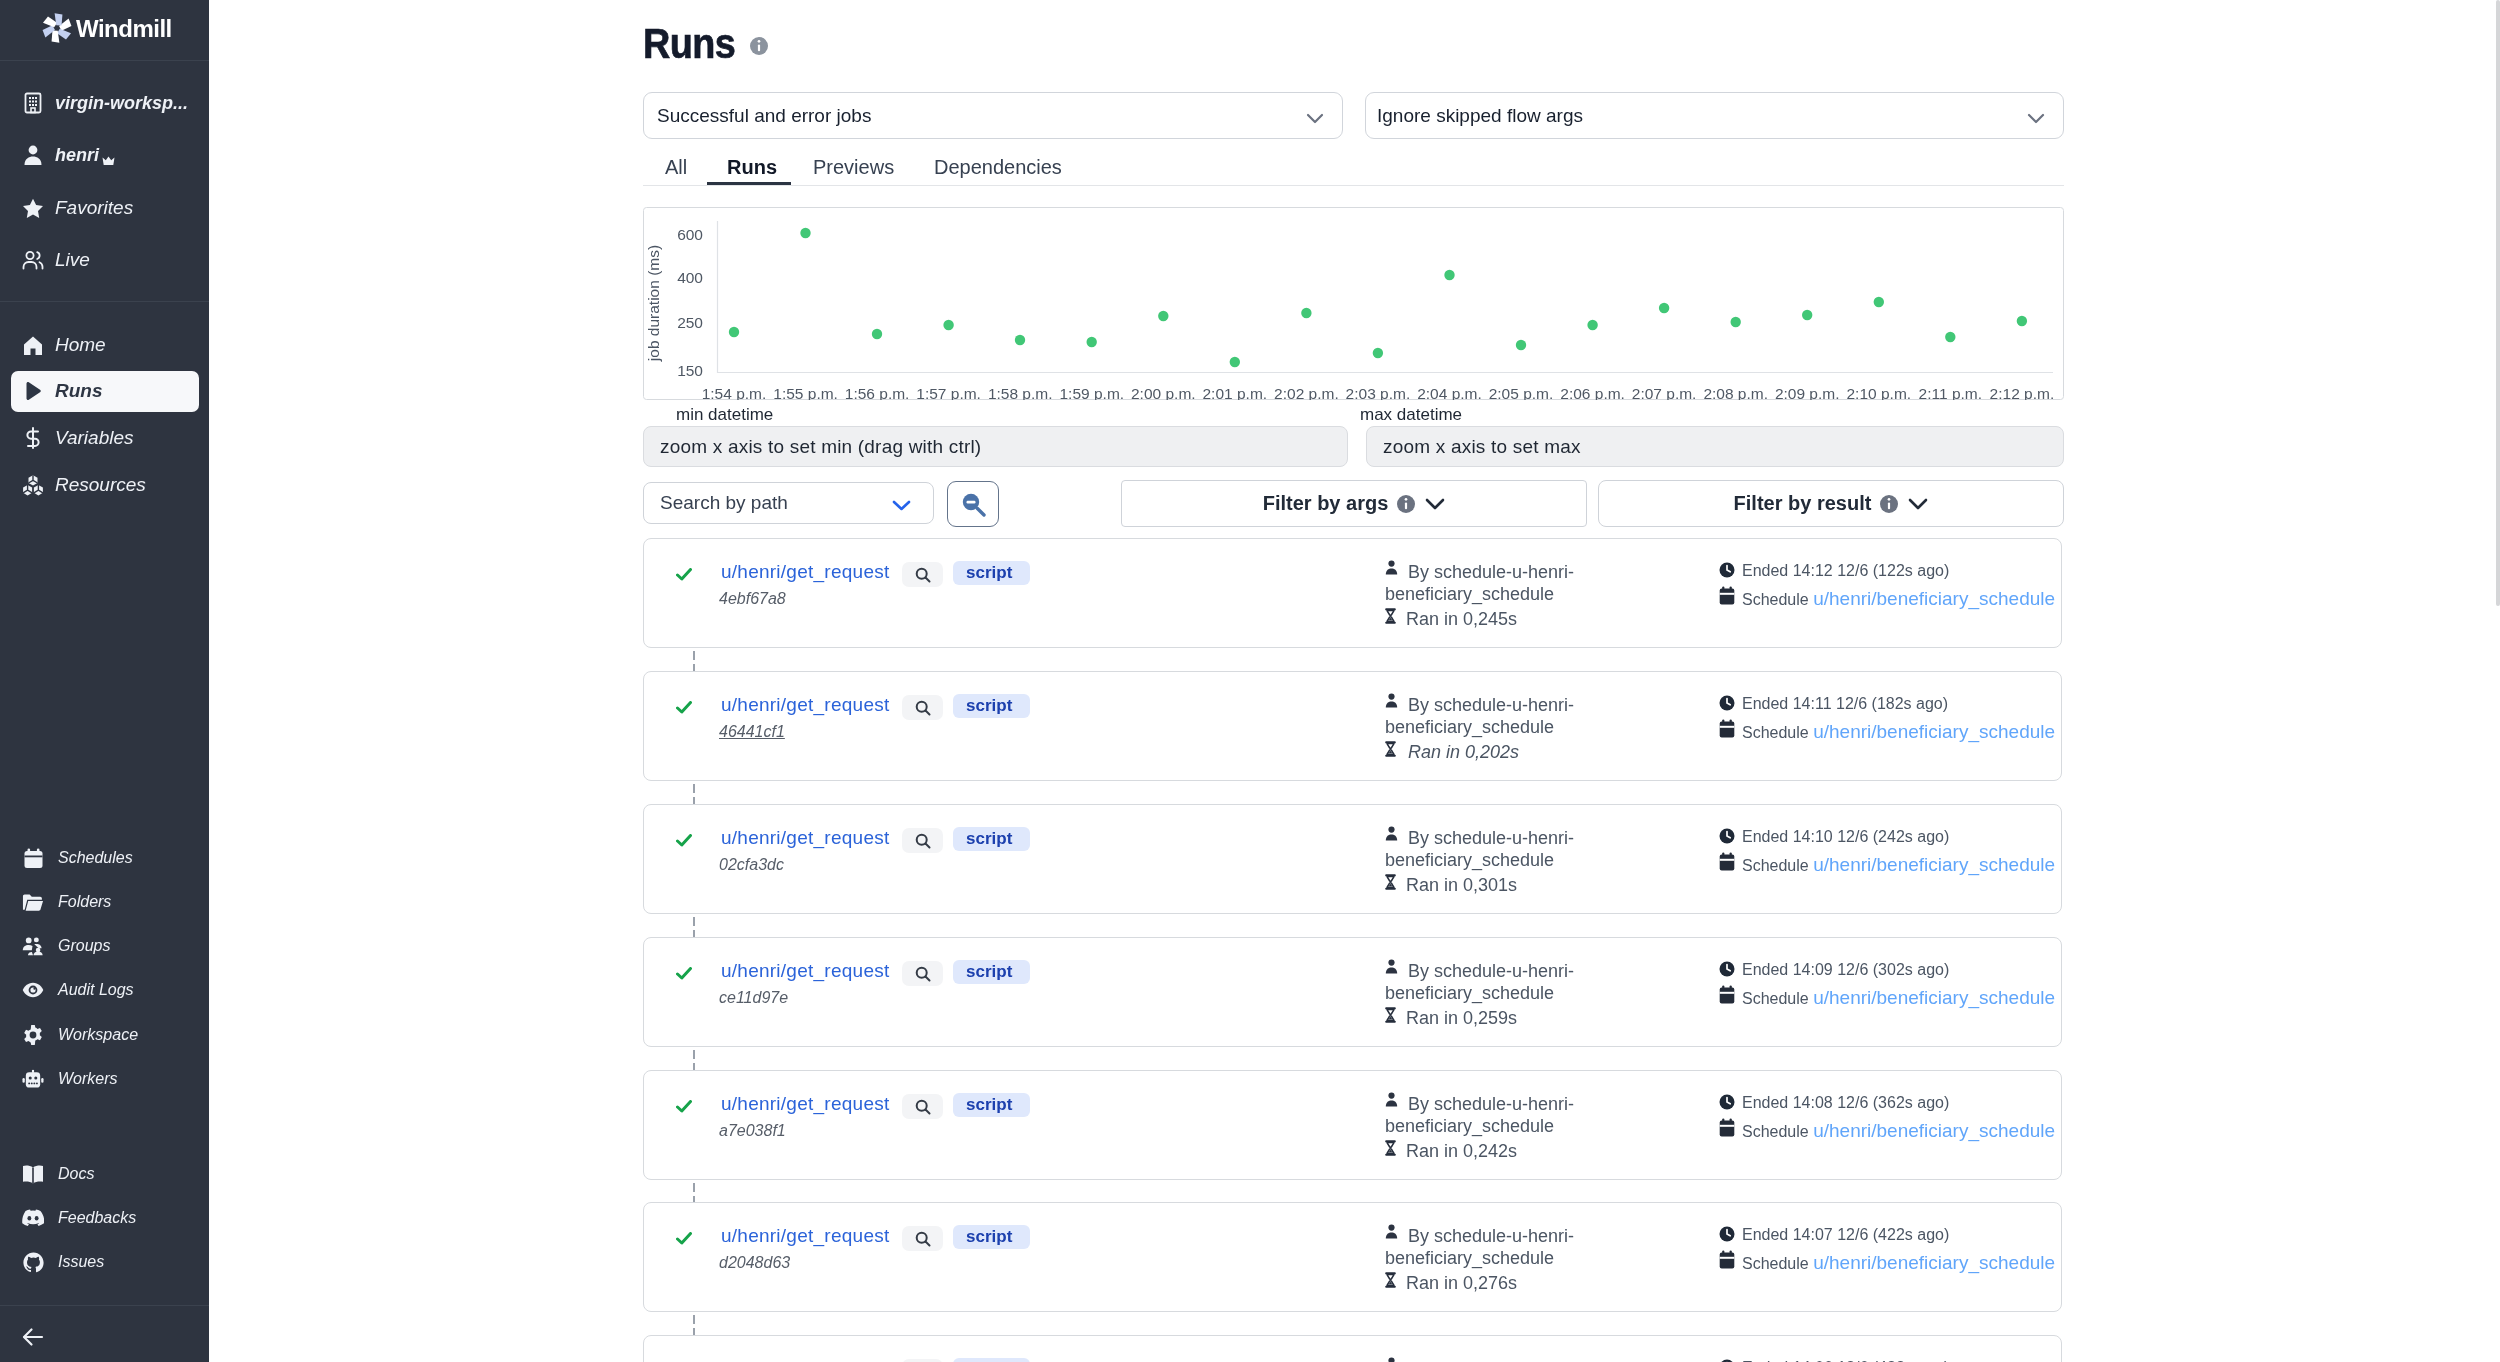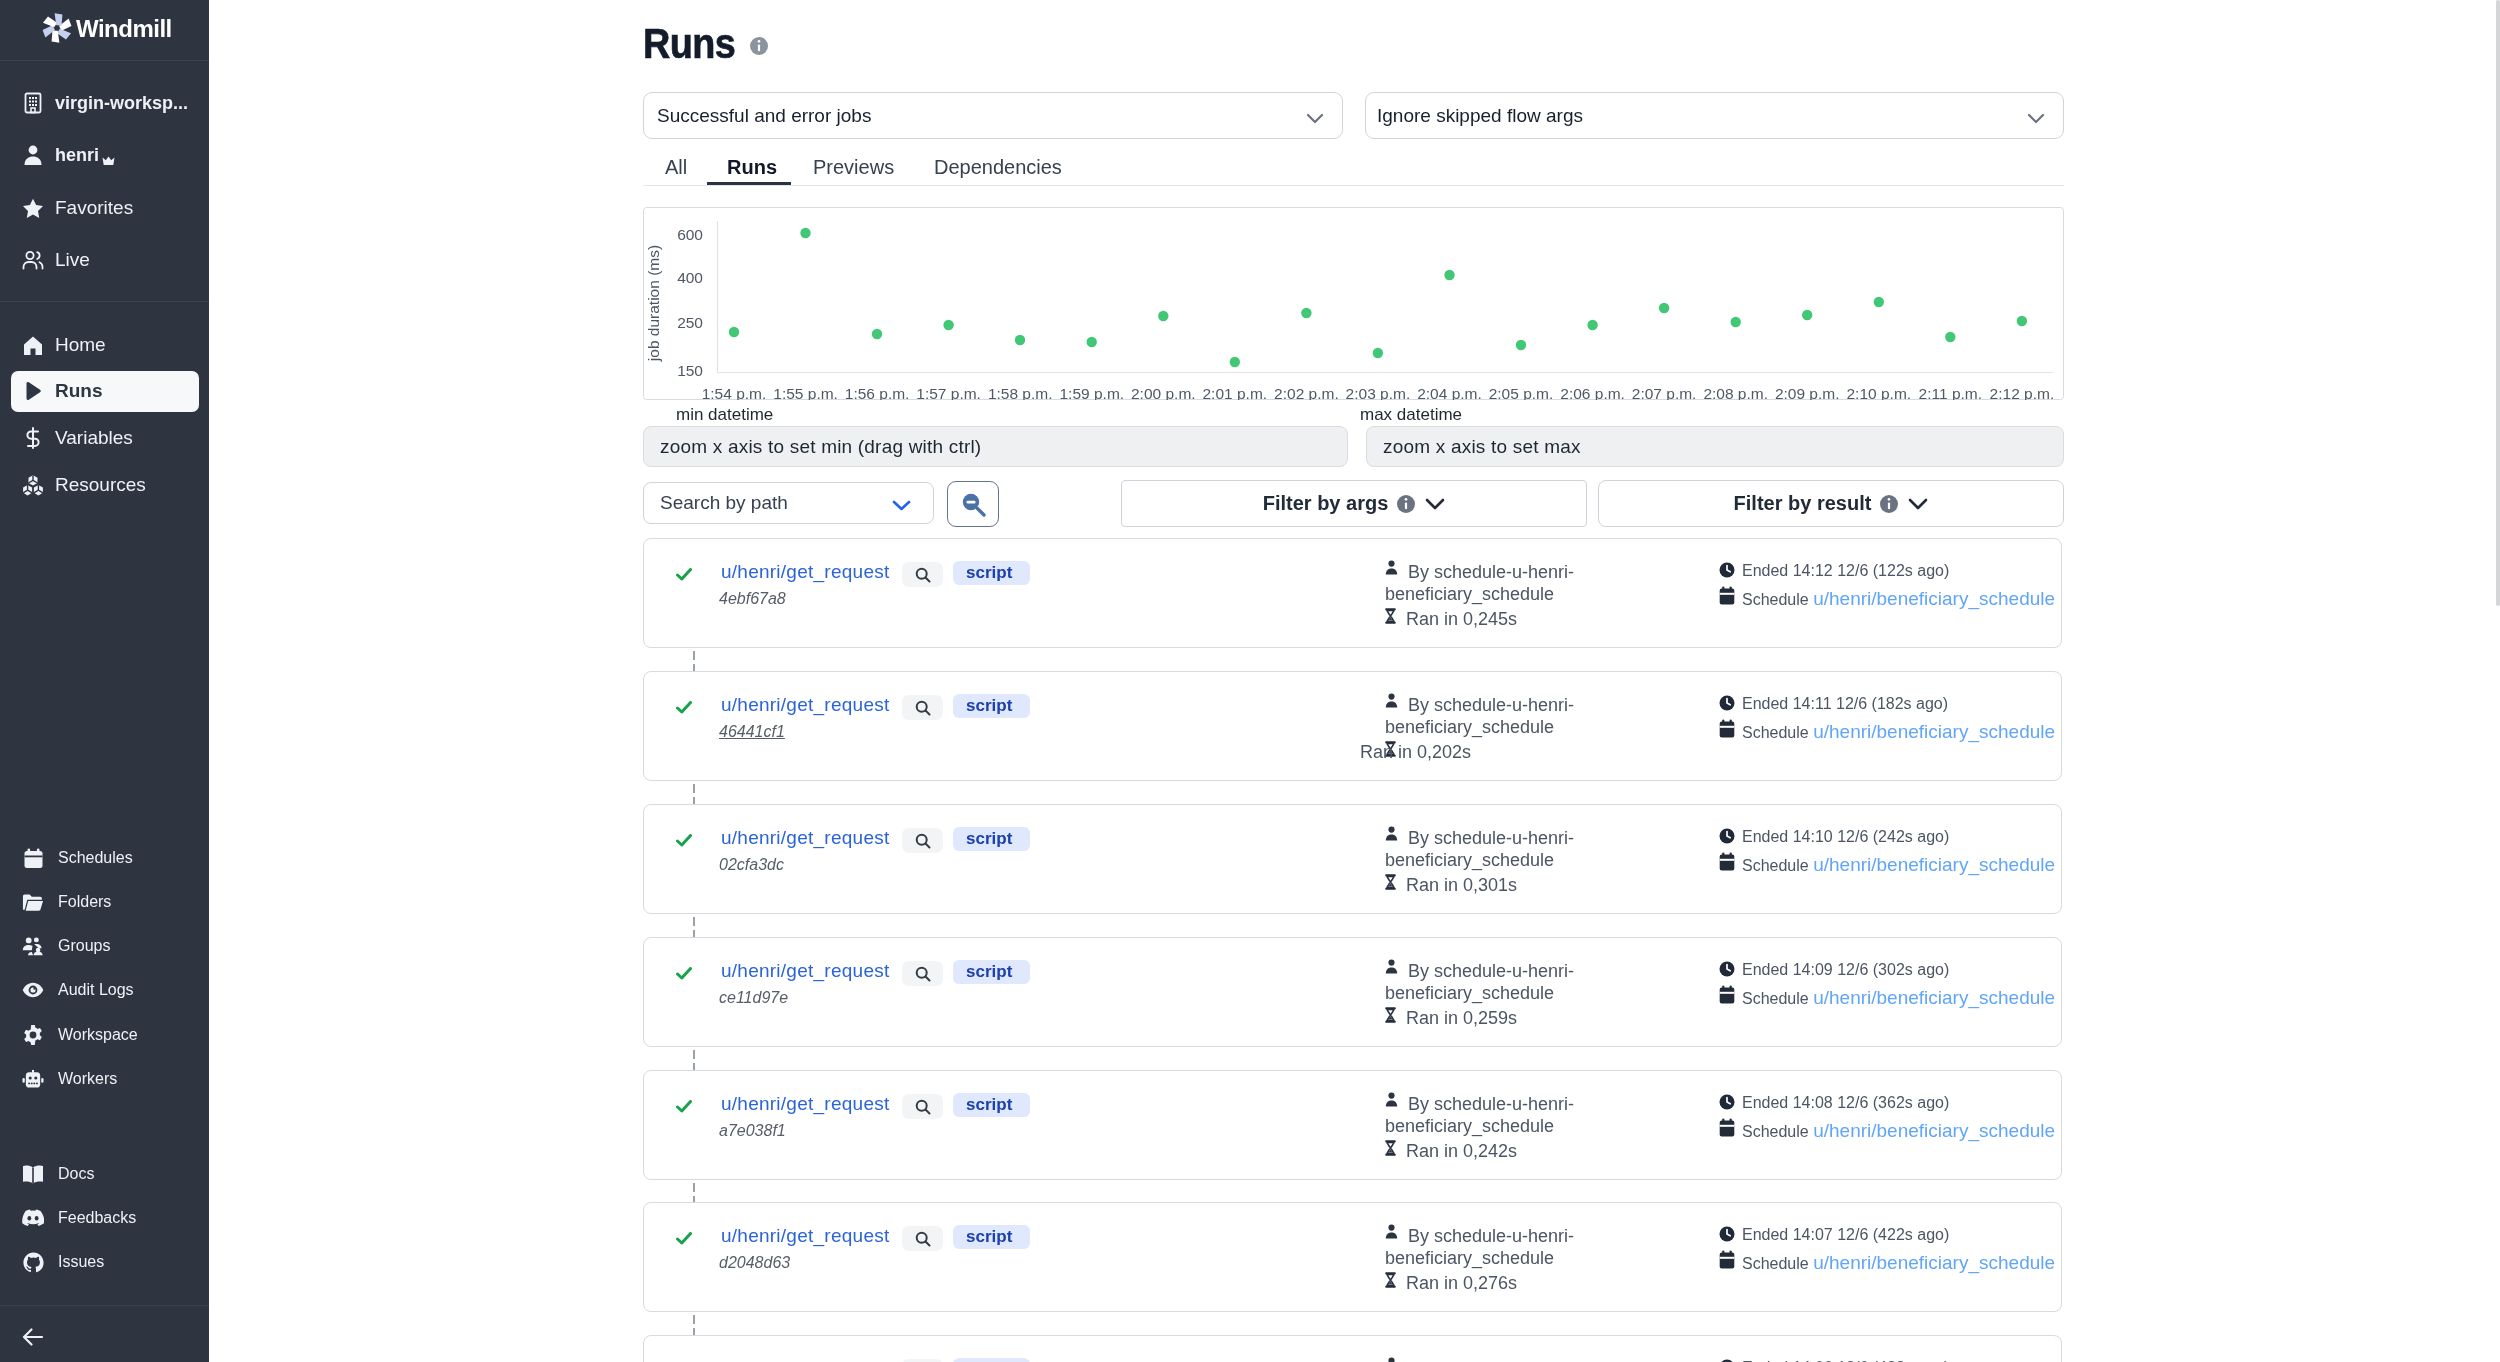--- a/index.html
+++ b/index.html
@@ -1,18 +1,18 @@
 <!DOCTYPE html>
 <html><head><meta charset="utf-8"><style>
 *{margin:0;padding:0;box-sizing:border-box;}
 html,body{width:2500px;height:1362px;font-family:"Liberation Sans",sans-serif;background:#fff;overflow:hidden;}
 .abs{position:absolute;}
 #sidebar{position:absolute;left:0;top:0;width:209px;height:1362px;background:#2e3440;}
 .sline{position:absolute;left:0;width:209px;height:1px;background:#3b424e;}
-.sitem{position:absolute;left:0;width:247px;height:24px;color:#eef1f6;font-size:17px;display:flex;align-items:center;}
+.sitem{position:absolute;left:0;width:247px;height:24px;color:#eef1f6;font-size:17px;display:flex;align-items:center;font-style:italic;}
 .sitem .ic{position:absolute;left:22px;width:22px;display:flex;justify-content:center;}
 .sitem .tx{position:absolute;left:55px;white-space:nowrap;}
 .pill{position:absolute;left:11px;width:188px;height:41px;background:#f7f8fa;border-radius:7px;}
 .card{position:absolute;left:643px;width:1419px;height:110px;background:#fff;border:1px solid #d7dade;border-radius:8px;}
 .lnk{color:#2b63d9;}
 .badge{position:absolute;background:#dfe8fc;color:#1c40ae;font-weight:bold;font-size:17px;border-radius:6px;display:flex;align-items:center;}
 .gtx{color:#4b5563;font-size:18px;}
 .rtx{color:#4b5563;font-size:16px;}
 .dash{position:absolute;width:2px;background:#9aa1ab;}
 </style></head><body>
@@ -414,21 +414,21 @@
       <path d="M0.8 14.5 C0.8 10.2 3.7 8.6 6.5 8.6 C9.3 8.6 12.2 10.2 12.2 14.5 Z" fill="#2c3341"></path>
     </svg></div>
 <div class="abs gtx" style="left:1408px;top:695px;">By schedule-u-henri-</div>
 <div class="abs gtx" style="left:1385px;top:717px;">beneficiary_schedule</div>
 <div class="abs" style="left:1385px;top:741px;"><svg width="11" height="16" viewBox="0 0 11 16" style="">
       <rect x="0.2" y="0.3" width="10.6" height="2" rx="0.9" fill="#262e3c"></rect>
       <rect x="0.2" y="13.7" width="10.6" height="2" rx="0.9" fill="#262e3c"></rect>
       <path d="M2 2.6 H9 L6.3 7 a1.1 1.1 0 0 1 -1.6 0 Z M2 13.4 H9 L6.3 9 a1.1 1.1 0 0 0 -1.6 0 Z" fill="none" stroke="#262e3c" stroke-width="1.5" stroke-linejoin="round"></path>
       <path d="M3.4 12.6 H7.6 L5.5 9.8 Z" fill="#262e3c"></path>
     </svg></div>
-<div class="abs gtx" style="left:1360px;top:742px;">Ran in 0,202s</div>
+<div class="abs gtx" style="left:1408px;top:742px;font-style:italic;">Ran in 0,202s</div>
 <div class="abs" style="left:1719px;top:695px;"><svg width="16" height="16" viewBox="0 0 16 16" style="">
       <circle cx="8" cy="8" r="7.5" fill="#1f2937"></circle>
       <path d="M8 3.5 V8 L11.2 9.8" fill="none" stroke="#fff" stroke-width="1.7" stroke-linecap="round"></path>
     </svg></div>
 <div class="abs rtx" style="left:1742px;top:695px;">Ended 14:11 12/6 (182s ago)</div>
 <div class="abs" style="left:1719px;top:719px;"><svg width="16" height="19" viewBox="0 0 16 19" style="">
       <rect x="0.7" y="2.4" width="14.6" height="16" rx="2" fill="#242b38"></rect>
       <rect x="3.2" y="0.4" width="2.2" height="4" rx="1.1" fill="#242b38"></rect>
       <rect x="10.6" y="0.4" width="2.2" height="4" rx="1.1" fill="#242b38"></rect>
       <rect x="0.7" y="6.8" width="14.6" height="2" fill="#fff"></rect>

